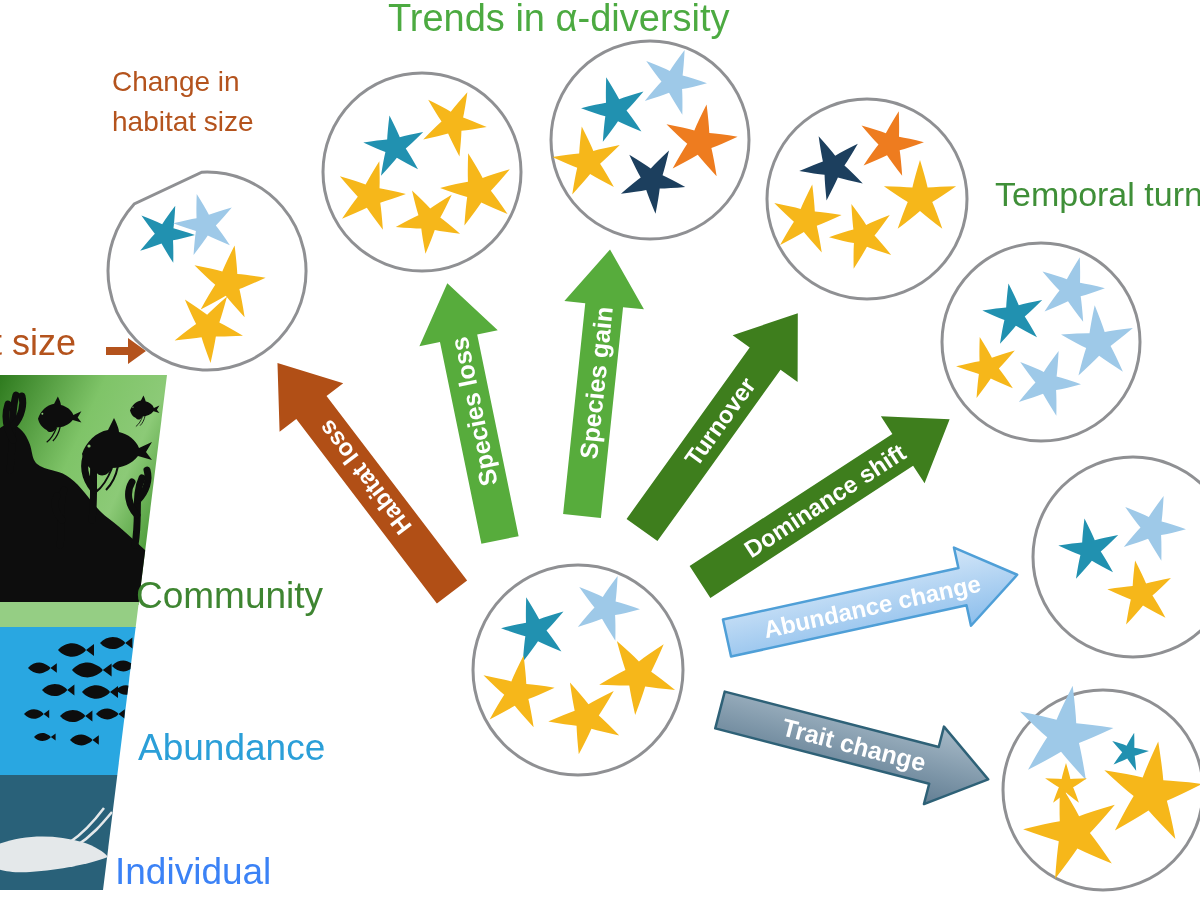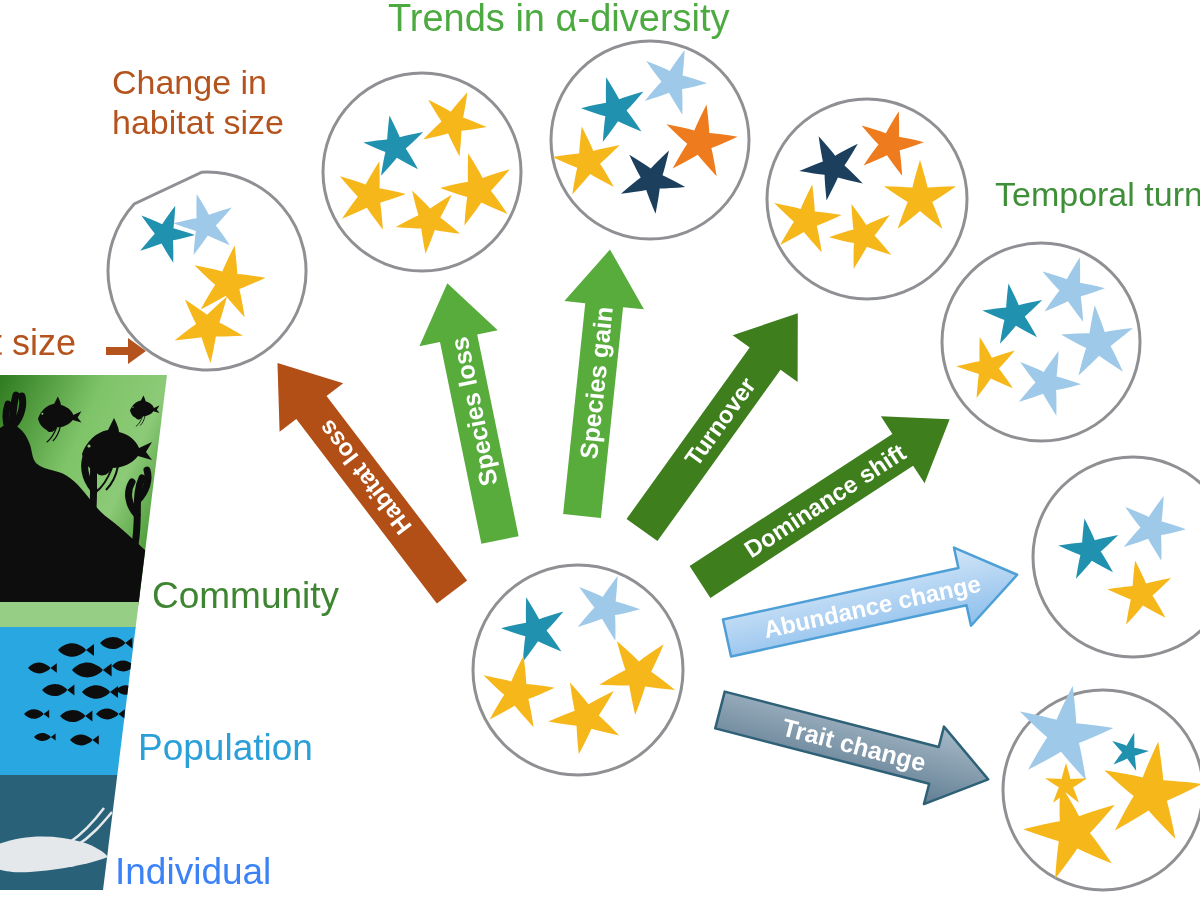--- a/index.html
+++ b/index.html
@@ -1,24 +1,24 @@
 <!DOCTYPE html>
 <html><head>
 <meta charset="utf-8">
 <style>
   html,body{margin:0;padding:0;background:#fff;}
   .stage{position:relative;width:1200px;height:900px;overflow:hidden;background:#fff;
          font-family:"Liberation Sans",sans-serif;}
   #scene{position:absolute;left:0;top:0;}
   .lbl{position:absolute;white-space:nowrap;line-height:1.08;}
   .lbl-title{left:388px;top:-2px;font-size:38px;color:#4caa41;}
-  .lbl-change{left:112px;top:62px;font-size:34px;line-height:40px;color:#b4531d;}
+  .lbl-change{left:112px;top:62px;font-size:28px;line-height:40px;color:#b4531d;}
   .lbl-temporal{left:995px;top:176px;font-size:34px;color:#3f8f38;}
   .lbl-habsize{left:-112px;top:324px;font-size:36px;color:#b4531d;}
-  .lbl-community{left:152px;top:576px;font-size:37px;color:#3e8531;text-align:center;}
+  .lbl-community{left:136px;top:576px;font-size:37px;color:#3e8531;text-align:center;}
   .lbl-population{left:138px;top:728px;font-size:37px;color:#2b9fd8;}
   .lbl-individual{left:115px;top:852px;font-size:37px;color:#3b82f6;}
 </style>
 </head>
 <body>
 
 <div class="stage">
   <svg id="scene" width="1200" height="900" viewBox="0 0 1200 900">
       <defs>
         <clipPath id="stripClip">
@@ -189,16 +189,16 @@
     <div>Change in</div>
     <div>habitat size</div>
   </div>
 
   <div class="lbl lbl-temporal">Temporal turnover</div>
 
   <div class="lbl lbl-habsize">Habitat size</div>
 
   <div class="lbl lbl-community">Community</div>
 
-  <div class="lbl lbl-population">Population</div>
+  <div class="lbl lbl-population">Abundance</div>
 
   <div class="lbl lbl-individual">Individual</div>
 </div>
 
 </body></html>

